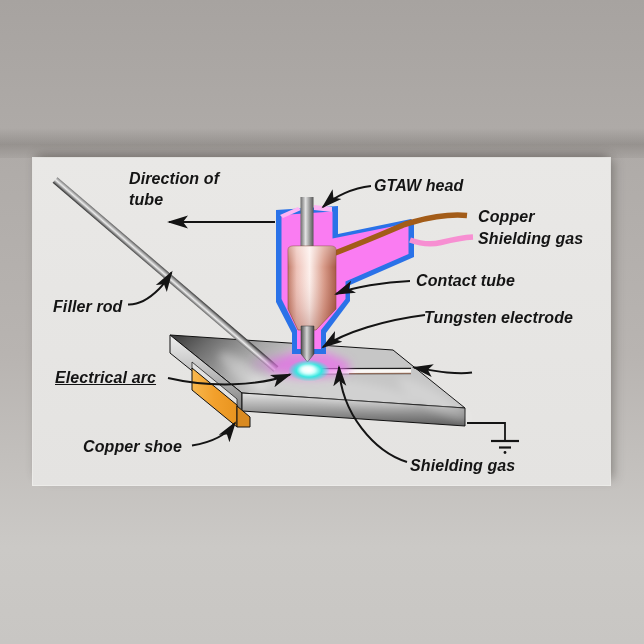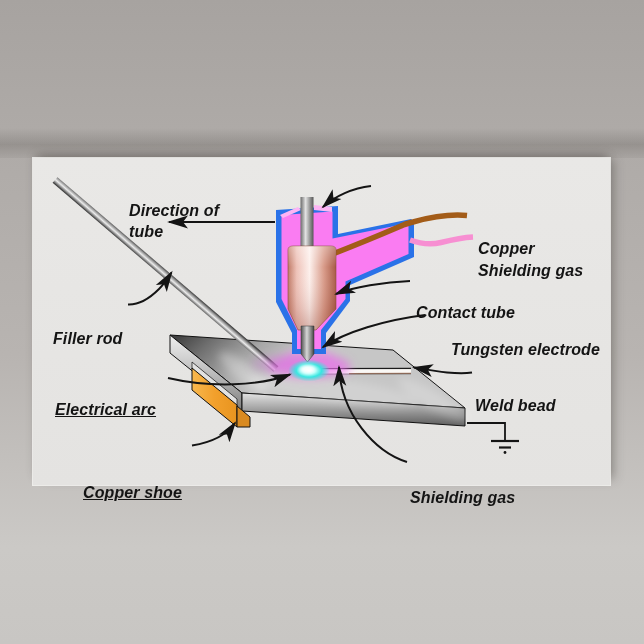--- a/index.html
+++ b/index.html
@@ -7,23 +7,23 @@
   .scene{position:relative;width:644px;height:644px;overflow:hidden;
          background:linear-gradient(180deg,#a7a3a0 0%,#aeaaa7 20%,#b8b4b1 55%,#cbc9c6 85%,#c8c6c3 100%);}
   .wall-shadow-band{position:absolute;left:0;top:128px;width:644px;height:30px;
          background:linear-gradient(180deg,rgba(0,0,0,0) 0%,rgba(40,35,30,0.18) 55%,rgba(40,35,30,0.05) 100%);}
   .poster{position:absolute;left:33px;top:158px;width:577px;height:327px;
          background:linear-gradient(180deg,#e9e8e6,#e4e3e1);
          box-shadow:0 -6px 9px -3px rgba(70,65,60,.45), 8px -2px 10px -4px rgba(70,65,60,.35);
          outline:1px solid rgba(248,247,245,.8);}
   .art{position:absolute;left:0;top:0;width:577px;height:327px;}
   .lbl{position:absolute;font-style:italic;font-weight:700;font-size:16px;line-height:21px;
-       color:#141414;white-space:nowrap;letter-spacing:.1px;margin-top:32px;}
+       color:#141414;white-space:nowrap;letter-spacing:.1px;}
   .lbl .ln{display:block;}
-  .lbl.center{text-align:right;font-style:italic;}
+  .lbl.center{text-align:left;font-style:italic;}
 </style>
 </head>
 <body>
 
 <div class="scene">
   <div class="wall-shadow-band"></div>
 
   <div class="poster">
 
     <svg class="art" viewBox="0 0 577 327">
@@ -172,28 +172,28 @@
         <path d="M159,287.5 C181,284 195,275 202,265" marker-end="url(#ah)"></path>
         <path d="M374,304 C342,294 308,256 306,209" marker-end="url(#ah)"></path>
         <path d="M95,146.5 C107,147 118,139 126,131 C131,126 135,120 138.5,114.5" marker-end="url(#ah)"></path>
       </g>
     </svg>
 
     <div class="lbl" style="left:96px;top:10px;">
       <span class="ln">Direction of</span>
       <span class="ln">tube</span>
     </div>
+    <div class="lbl" style="left:341px;top:17px;">GTAW head</div>
     <div class="lbl" style="left:445px;top:48px;">Copper</div>
     <div class="lbl" style="left:445px;top:70px;">Shielding gas</div>
     <div class="lbl" style="left:383px;top:112px;">Contact tube</div>
     <div class="lbl center" style="left:391px;top:149px;width:176px;">
       <span class="ln">Tungsten electrode</span>
     </div>
     <div class="lbl" style="left:20px;top:138px;">Filler rod</div>
     <div class="lbl" style="left:22px;top:209px;text-decoration:underline;">Electrical arc</div>
-    <div class="lbl" style="left:442px;top:205px;">Weld bead</div>
-    <div class="lbl" style="left:50px;top:292px;text-decoration:underline;">
+    <div class="lbl" style="left:50px;top:278px;">
       <span class="ln">Copper shoe</span>
     </div>
     <div class="lbl" style="left:377px;top:297px;">Shielding gas</div>
 
   </div>
 </div>
 
 </body></html>

